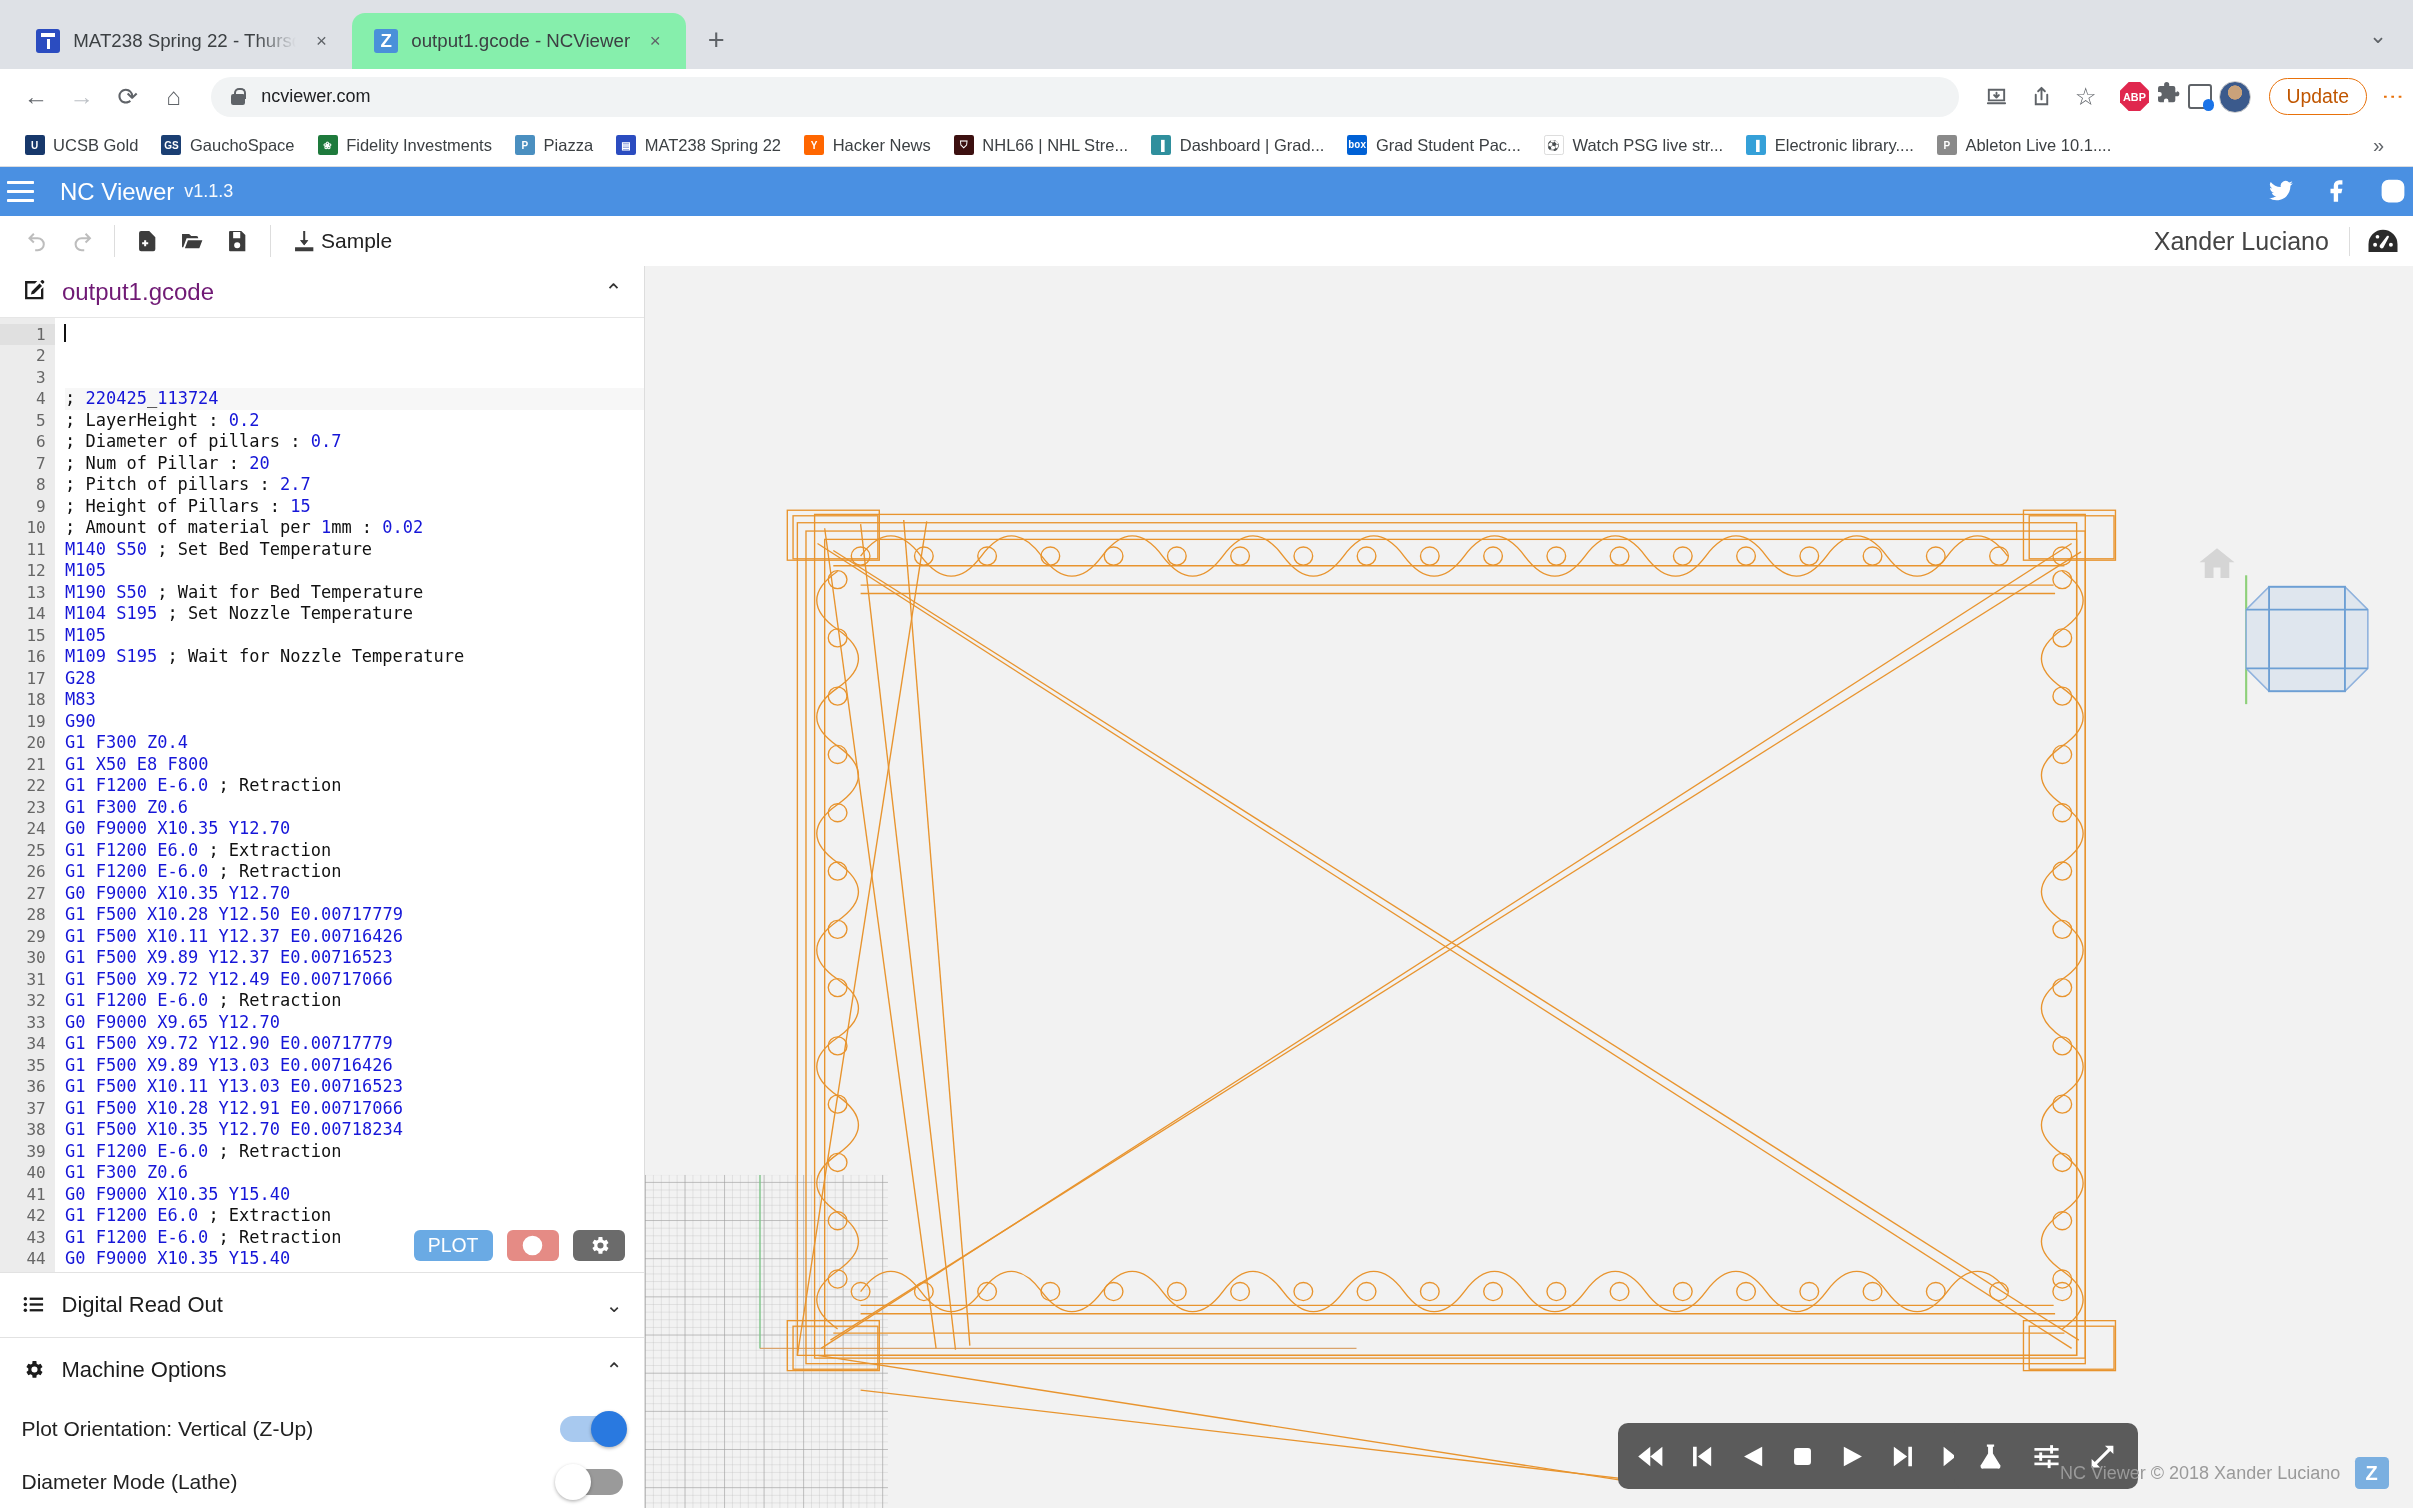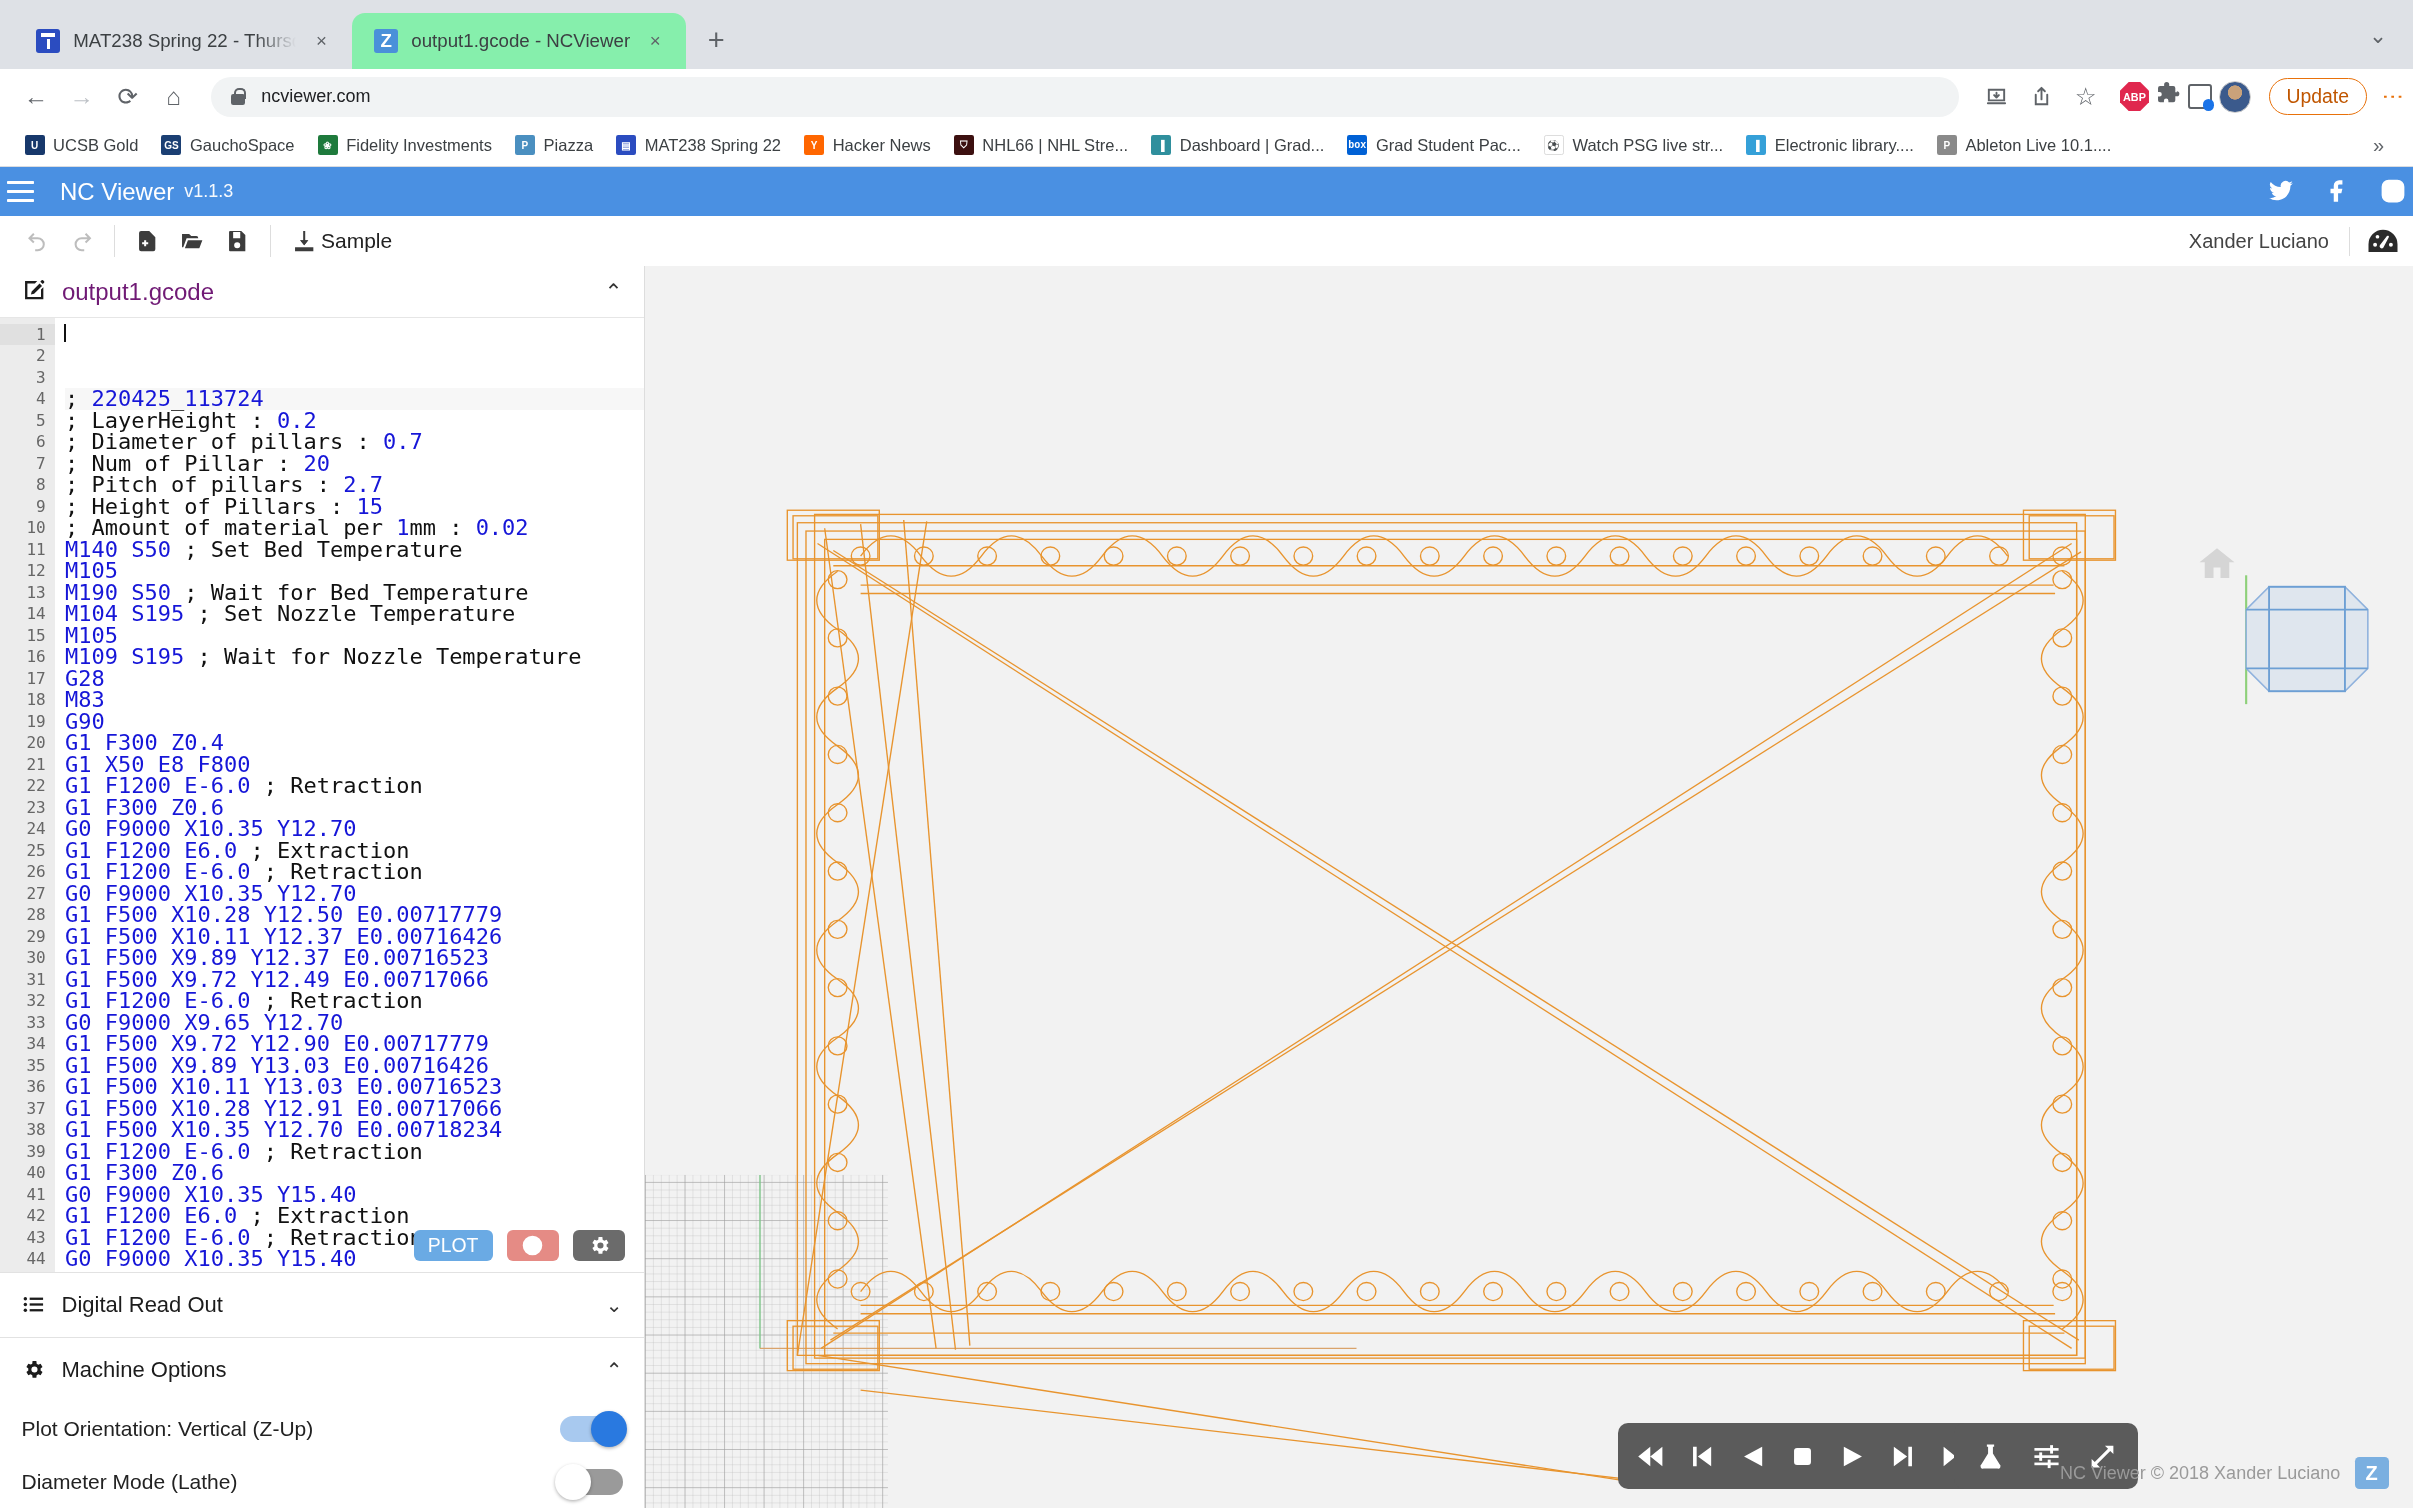--- a/index.html
+++ b/index.html
@@ -143,21 +143,21 @@
     padding: 0 14.4px; gap: 0; flex-shrink: 0;
   }
   .tb-btn { width: 45px; height: 45px; display:flex; align-items:center; justify-content:center; }
   .tb-btn svg { width: 24.4px; height: 24.4px; fill: #3c3c3c; }
   .tb-btn.dim svg { fill: #bdbdbd; }
   .tb-div { width: 0.7px; height: 32px; background: #ddd; margin: 0 10px; }
   .tb-sample { display:flex; align-items:center; gap: 4.3px; padding: 0 11.5px; height: 45px; }
   .tb-sample svg { width: 24.4px; height: 24.4px; fill: #3c3c3c; }
   .tb-sample span { font-size: 21px; color: #222; }
   .tb-spacer { flex: 1; }
-  .user-name { font-size: 20px; color: #444; margin-right: 20px; }
+  .user-name { font-size: 25px; color: #444; margin-right: 20px; }
   .user-div { width:0.7px; height:29px; background:#ddd; margin-right:17px; }
   .gauge-ico { width: 32px; height: 29px; }
   .gauge-ico svg { width: 32px; height: 29px; fill: #2b2b2b; }
 
   .app-body { flex: 1; display: flex; min-height: 0; }
 
   
   .left-panel {
     width: 645px; background: #fff; display: flex; flex-direction: column;
     border-right: 0.7px solid #ddd; flex-shrink: 0; position: relative;
@@ -173,21 +173,21 @@
   .editor { flex: 1; position: relative; overflow: hidden; display: flex; min-height: 0; }
   .gutter {
     width: 55px; background: #ececec; flex-shrink: 0; padding-top: 5.7px;
     text-align: right; font-family: "DejaVu Sans Mono", monospace; font-size: 16px;
     color: #666; line-height: 21.5px;
   }
   .gutter div { padding-right: 9.3px; }
   .gutter div.cur { background: #e0e0e0; }
   .code {
     flex: 1; padding-top: 5.7px; font-family: "DejaVu Sans Mono", monospace;
-    font-size: 22px; line-height: 21.5px; color: #111; padding-left: 10px;
+    font-size: 17px; line-height: 21.5px; color: #111; padding-left: 10px;
     white-space: pre; overflow: hidden; position: relative;
   }
   .code .ln { height: 21.5px; }
   .code .ln.cur { background: #f7f7f7; }
   .kw { color: #1616d8; }
   .num { color: #1616d8; }
   .cm { color: #111; }
   .caret {
     position: absolute; left: 9.3px; top: 5.7px; width: 1.4px; height: 18.7px; background: #111;
   }

